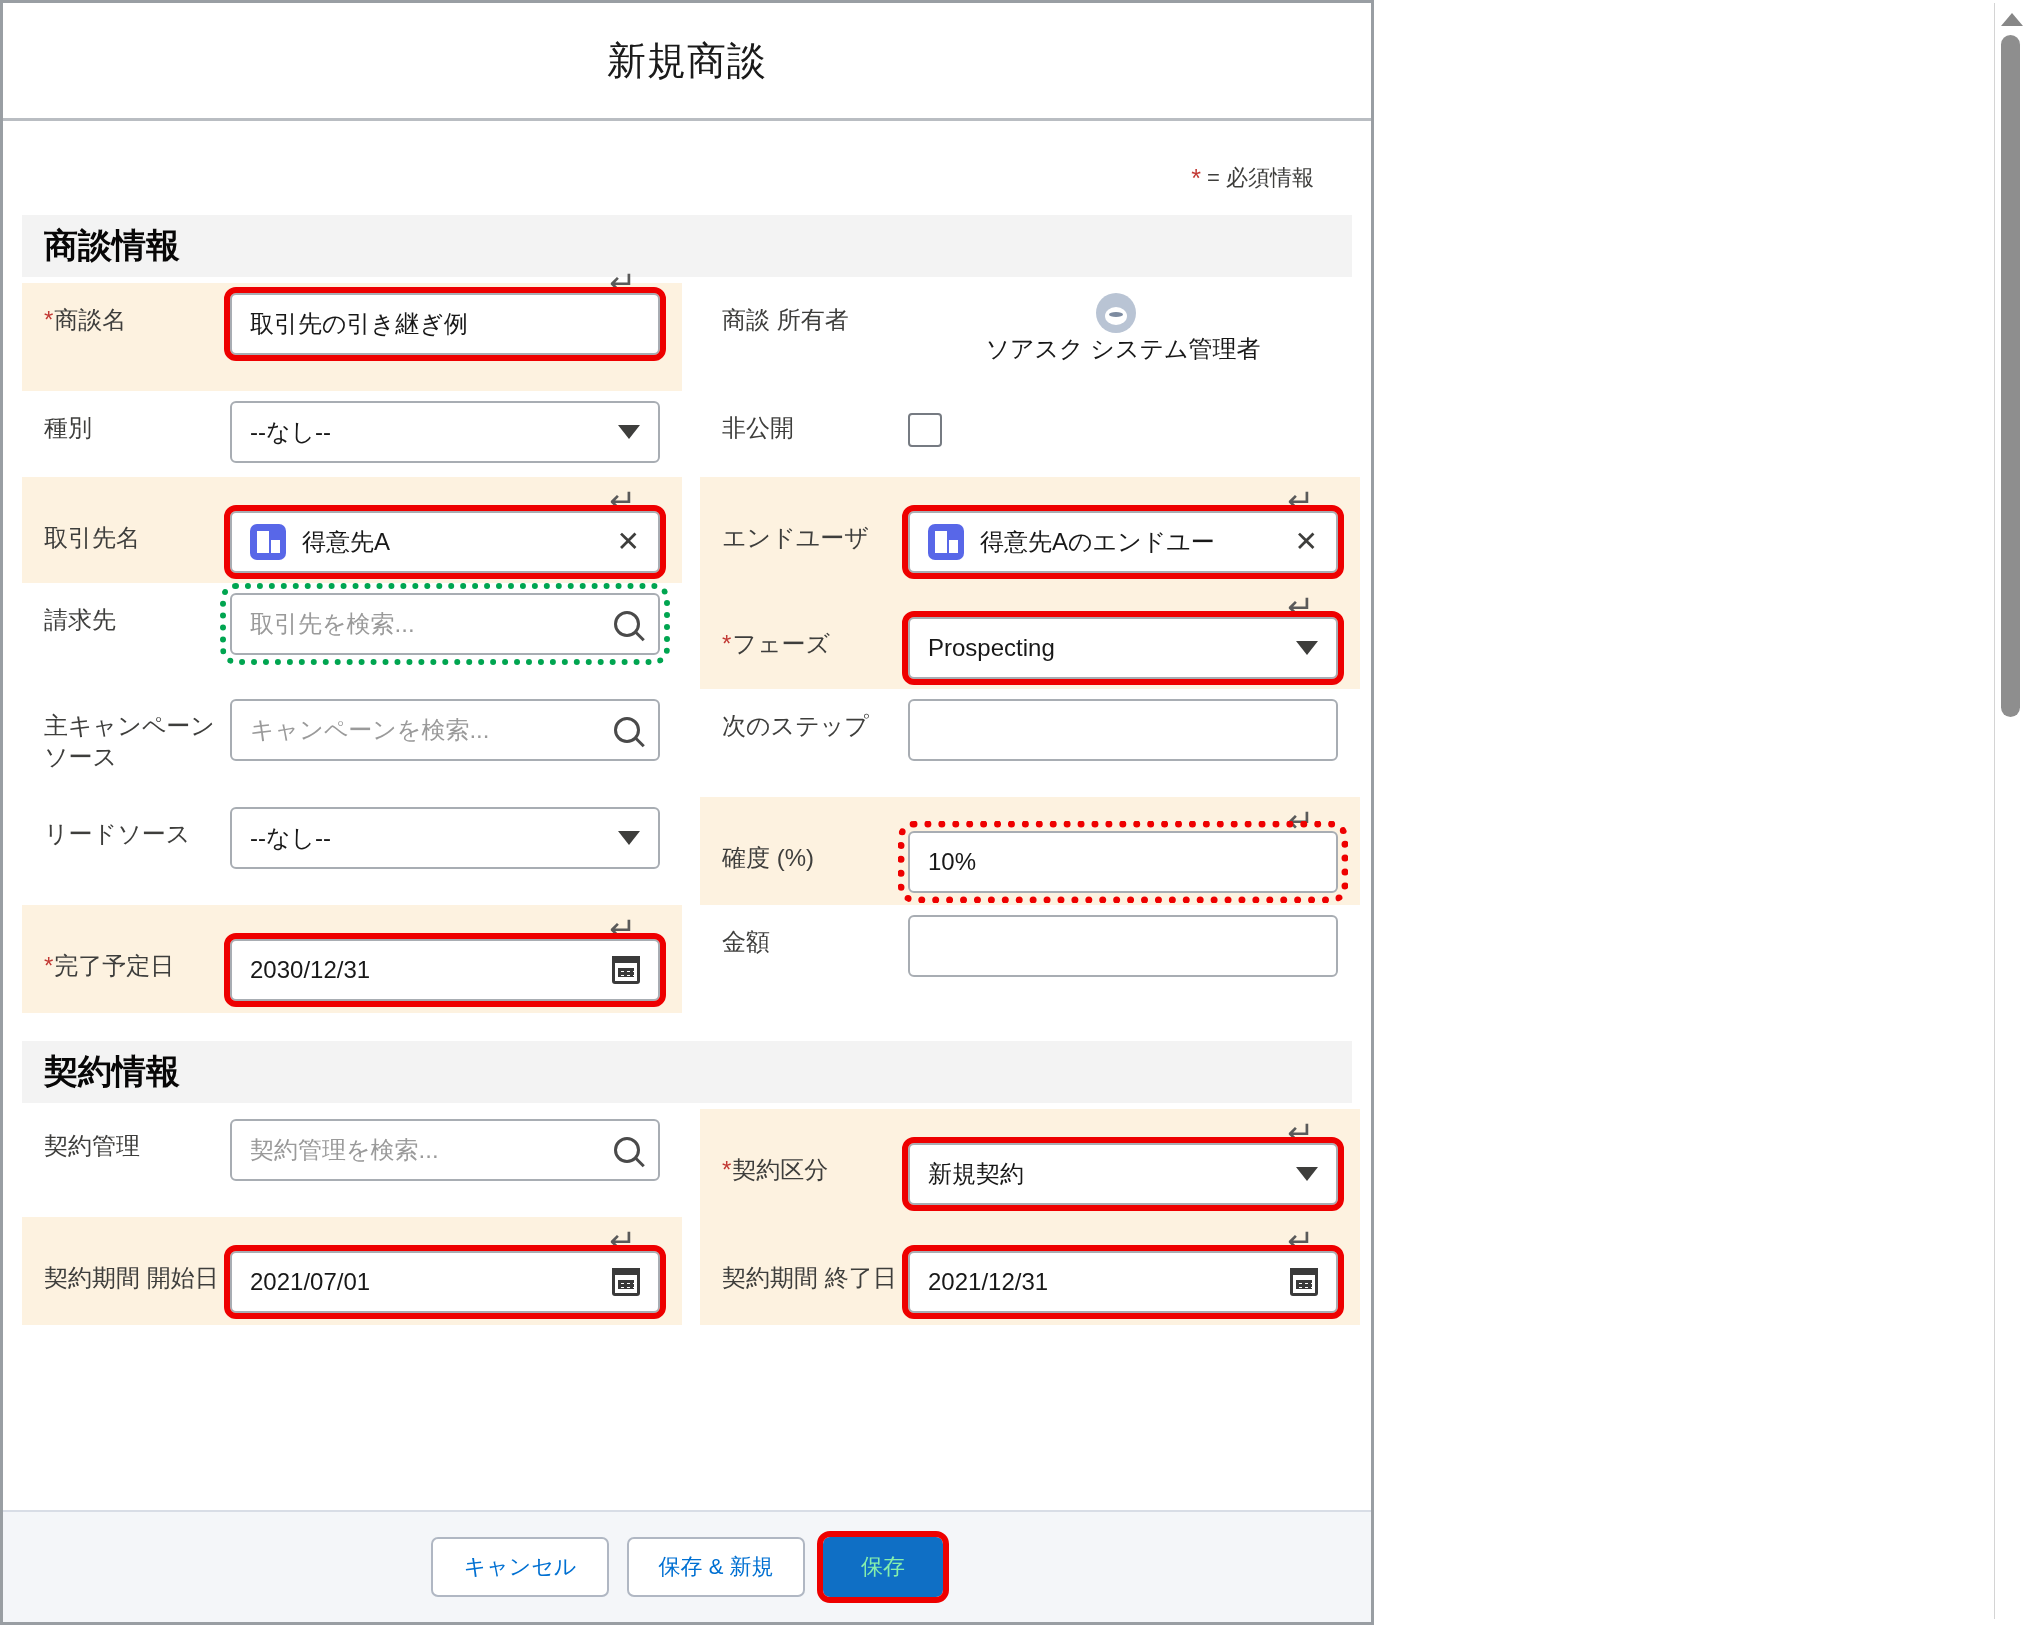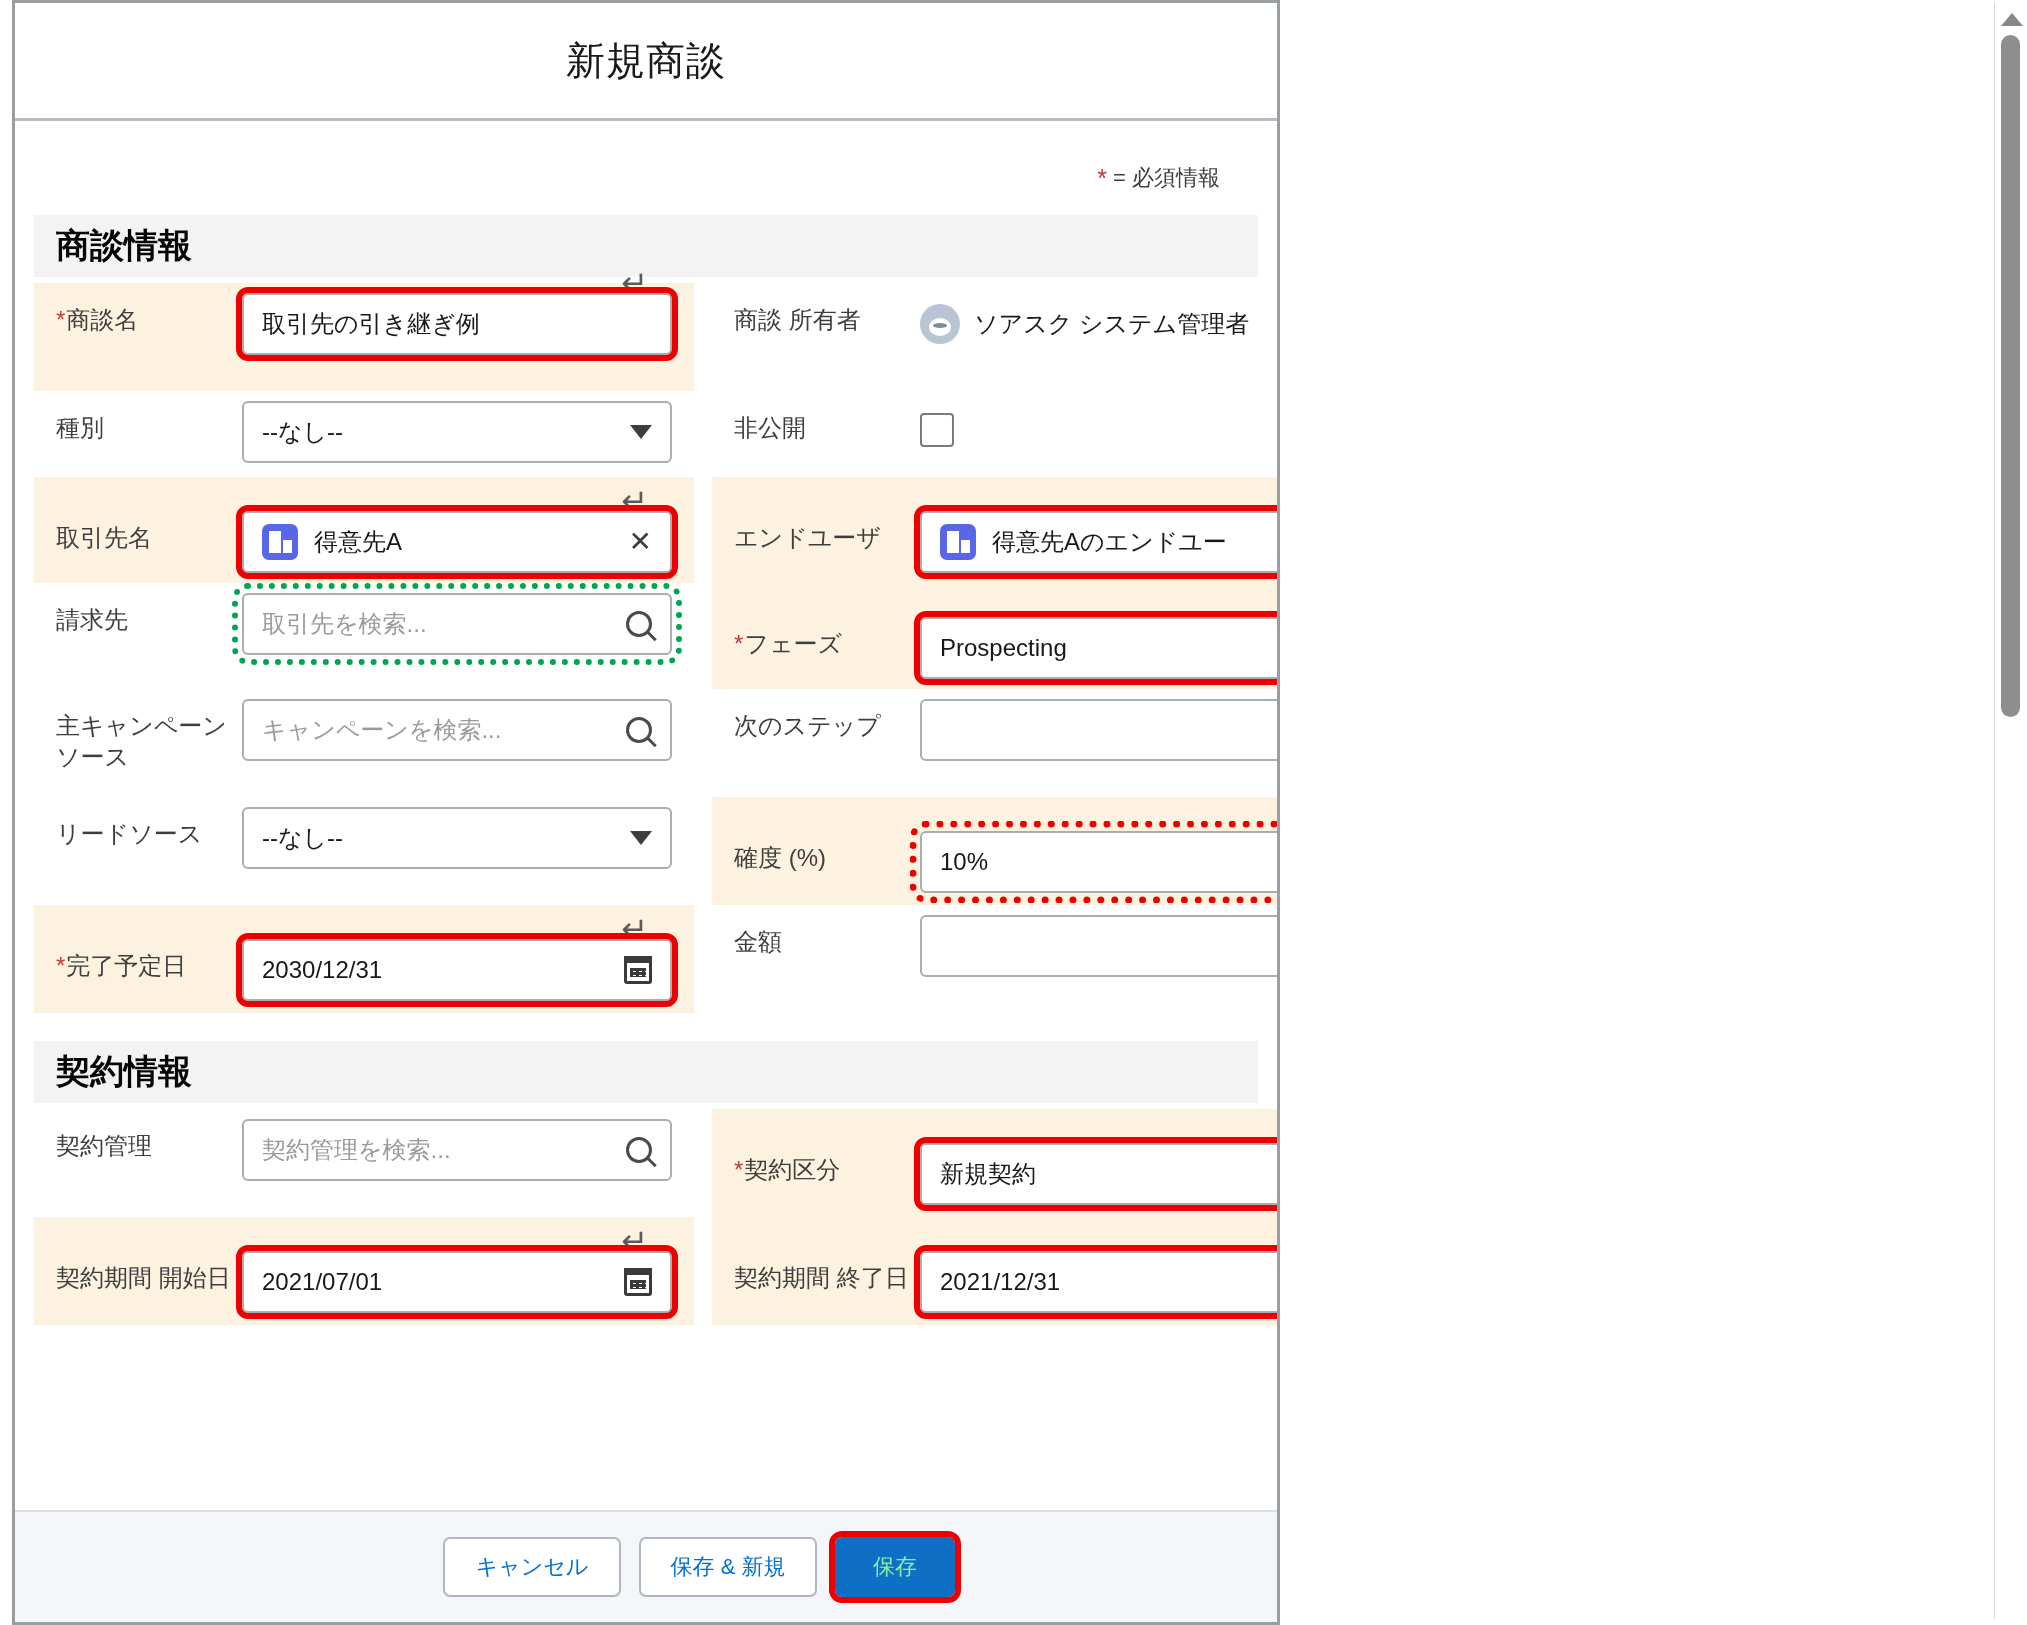--- a/index.html
+++ b/index.html
@@ -15,22 +15,22 @@
   #app {
     position: relative;
     width: 2027px;
     height: 1625px;
     background: #ffffff;
   }
 
   
   .modal {
     position: absolute;
-    left: 12px; top: 0;
-    width: 1268px;
+    left: 0; top: 0;
+    width: 1374px;
     height: 1625px;
     background: #ffffff;
     border: 3px solid #999ea3;
     overflow: hidden;
   }
 
   .modal-header {
     height: 118px;
     border-bottom: 3px solid #b9bdc2;
     display: flex;
@@ -241,20 +241,21 @@
     background: #7d8ba0;
     box-shadow: 0 0 0 0 transparent;
   }
 
   .owner-row {
     display: flex;
     align-items: center;
     height: 62px;
     font-size: 24px;
     color: #181818;
+    flex-direction: column;
   }
 
   .checkbox {
     width: 34px; height: 34px;
     border: 2px solid #767b82;
     border-radius: 4px;
     background: #ffffff;
     margin-top: 12px;
   }
 

